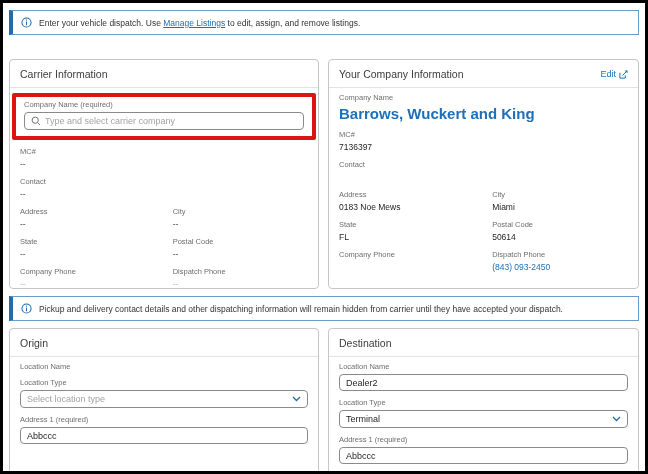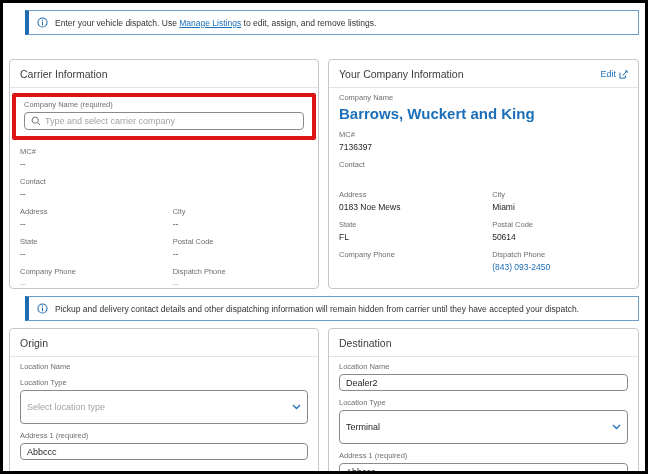--- a/index.html
+++ b/index.html
@@ -19,21 +19,20 @@
   }
   .banner {
     margin-top:7px;
     border:1px solid #6d9cc6;
     border-left:4px solid #1f6cb0;
     background:#fff;
     height:25px;
     display:flex; align-items:center;
     padding:0 8px;
     gap:7px;
-    margin-left:16px;
   }
   .banner-text { font-size:8.5px; color:#333; }
   .banner-text a { color:#1c6fb8; text-decoration:underline; cursor:pointer; }
   .info-icon { width:11px; height:11px; flex:0 0 auto; display:block; }
   .cards-row { display:flex; gap:9px; margin-top:24px; }
   .cards-row2 { display:flex; gap:9px; margin-top:7px; }
   .card {
     border:1px solid #c6c6c6; border-radius:4px; background:#fff;
   }
   .card-l { width:310px; flex:0 0 auto; }
@@ -74,21 +73,21 @@
     font-family:"Liberation Sans", sans-serif; color:#1f1f1f; background:transparent;
   }
   .search-box input::placeholder { color:#a3a3a3; }
   .text-input {
     width:100%; height:17px; border:1px solid #8a8a8a; border-radius:4px;
     padding:0 6px; font-size:9px; color:#1f1f1f; background:#fff;
     font-family:"Liberation Sans", sans-serif; outline:none; display:block;
   }
   .select-box {
     width:100%; height:17px; border:1px solid #8a8a8a; border-radius:4px;
-    padding:16px 6px; font-size:9px; background:#fff;
+    padding:8px 6px; font-size:9px; background:#fff;
     display:flex; align-items:center; justify-content:space-between;
     cursor:pointer;
   }
   .select-box .sel-text { color:#1f1f1f; }
   .select-box .sel-text.placeholder { color:#a3a3a3; }
   .fld { margin-bottom:7px; }
   .fld .f-label { margin-bottom:3px; }
   svg { display:block; }
 </style>
 </head>

